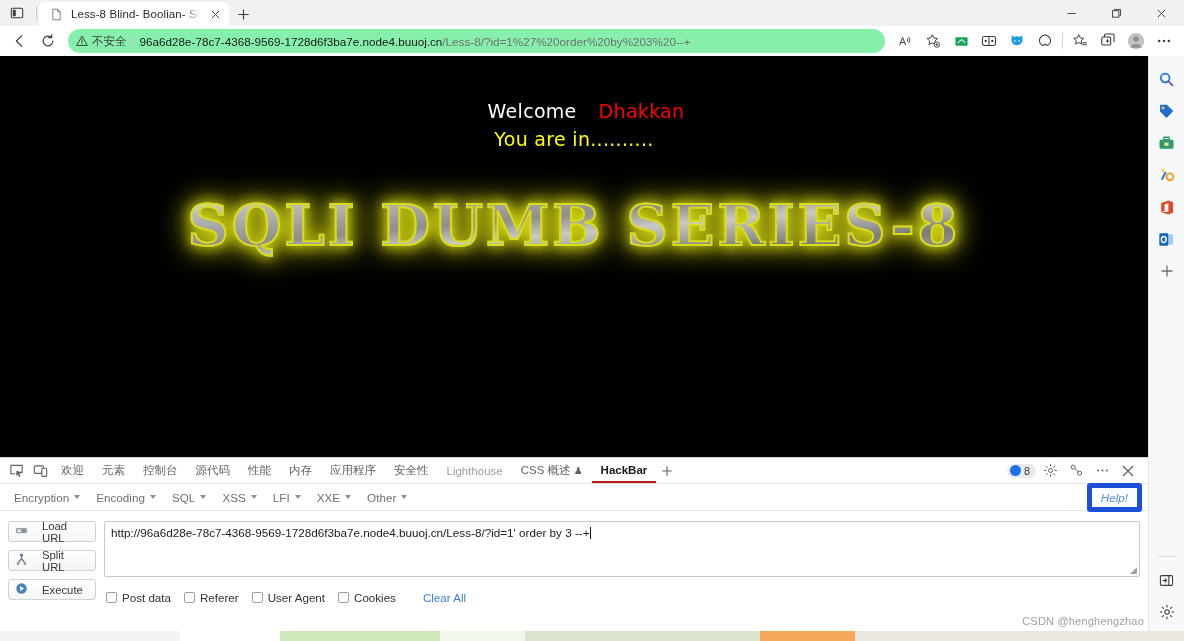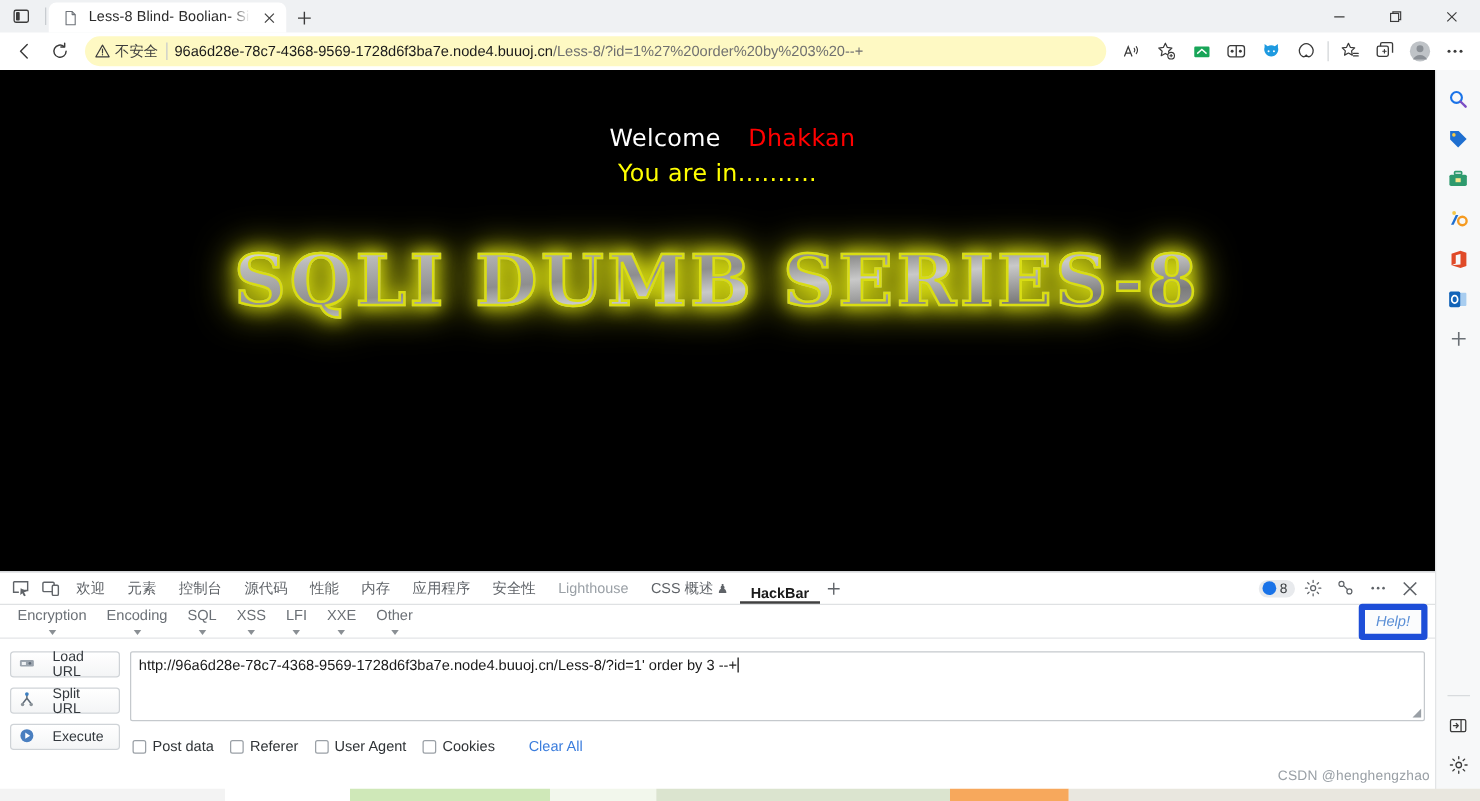--- a/index.html
+++ b/index.html
@@ -40,21 +40,21 @@
   .win-controls { margin-left: auto; display: flex; height: 26px; }
   .win-btn { width: 45px; height: 26px; display: flex; align-items: center; justify-content: center; color: #3b3b3b; }
 
   
   .toolbar {
     position: absolute; top: 26px; left: 0; width: 1184px; height: 30px;
     background: #ffffff; display: flex; align-items: center; padding: 0 6px;
   }
   .tb-icon { width: 28px; height: 26px; display: flex; align-items: center; justify-content: center; color: #3a3a3a; flex: 0 0 auto;}
   .omnibox {
-    flex: 1 1 auto; height: 24px; background: #fef9c3; border-radius: 12px;
+    flex: 1 1 auto; height: 24px; background: #86efac; border-radius: 12px;
     display: flex; align-items: center; padding: 0 8px; margin: 0 6px; gap: 6px;
     min-width: 0;
   }
   .sec-warn { display: flex; align-items: center; gap: 4px; color: #3c3c3c; font-size: 11.5px; flex: 0 0 auto;}
   .omni-sep { width: 1px; height: 14px; background: #c6c9cc; flex: 0 0 auto;}
   .url-text { font-size: 11.7px; color: #1a1a1a; white-space: nowrap; overflow: hidden; }
   .url-text .dim { color: #707070; }
   .tb-right { display: flex; align-items: center; flex: 0 0 auto; }
   .tb-sep { width: 1px; height: 16px; background: #d2d5d8; margin: 0 3px;}
 
@@ -104,36 +104,36 @@
   .dt-tabbar {
     height: 26px; display: flex; align-items: center; padding: 0 4px;
     border-bottom: 1px solid #dfe1e3; flex: 0 0 26px;
   }
   .dt-ic { width: 24px; height: 22px; display:flex; align-items:center; justify-content:center; color:#5f6368;}
   .dt-tab {
     font-size: 11.5px; color: #5f6368; padding: 0 9px; height: 25px;
     display: flex; align-items: center; white-space: nowrap; gap:3px;
   }
   .dt-tab.light { color: #9aa0a6; }
-  .dt-tab.active { color: #1a1a1a; border-bottom: 2px solid #404040; font-weight: 600; align-items: flex-end;}
+  .dt-tab.active { color: #1a1a1a; border-bottom: 2px solid #b91c1c; font-weight: 600;}
   .dt-plus { width: 22px; height: 22px; display:flex; align-items:center; justify-content:center; color:#5f6368;}
   .dt-right { margin-left: auto; display: flex; align-items: center; gap: 2px; padding-right: 4px;}
   .badge-msgs {
     display: flex; align-items: center; gap: 3px; background: #e8eaed;
     border-radius: 9px; padding: 1px 6px 1px 3px; font-size: 11px; color: #3c4043;
   }
   .badge-dot { width: 11px; height: 11px; border-radius: 50%; background:#1a73e8; display:inline-block;}
 
   .hb-menubar {
     height: 27px; display: flex; align-items: center; padding: 0 6px;
     border-bottom: 1px solid #e3e5e7; flex: 0 0 27px; background:#fff;
   }
   .hb-menu {
     font-size: 11.7px; color: #6b7076; padding: 3px 8px; border-radius: 3px;
-    display: flex; align-items: center; gap: 5px; flex-direction: column;
+    display: flex; align-items: center; gap: 5px;
   }
   .caret { width:0;height:0;border-left:3.5px solid transparent;border-right:3.5px solid transparent;border-top:4px solid #8a8f94;}
   .hb-help {
     margin-left: auto; font-size: 11.7px; color: #5b8fd6; padding: 3px 9px;
     border: 5px solid #1d4ed8; border-radius: 3px; background:#fbfcfd;font-style:italic;
   }
 
   .hb-body { flex: 1 1 auto; display: flex; padding: 10px 8px 0 8px; }
   .hb-btncol { display: flex; flex-direction: column; gap: 8px; flex: 0 0 88px; }
   .hb-btn {

